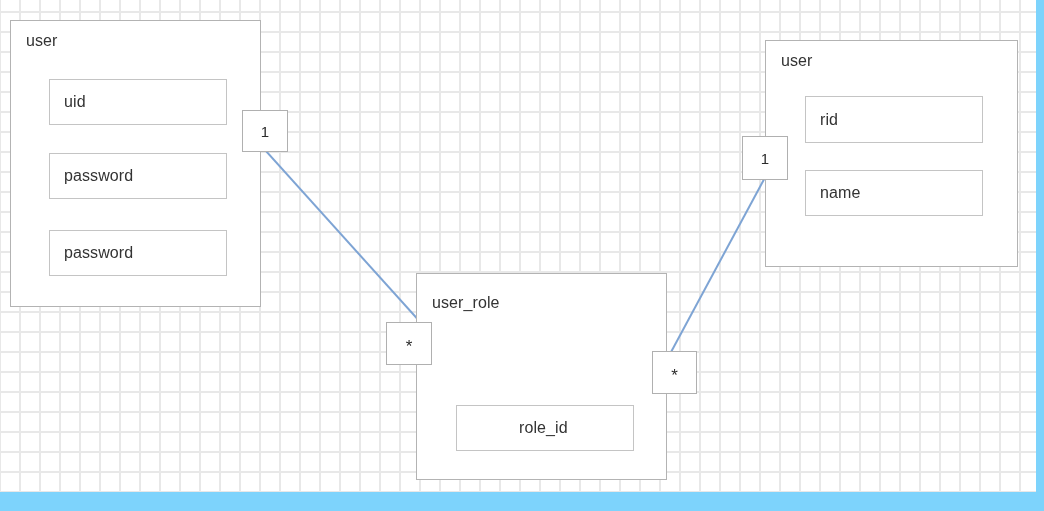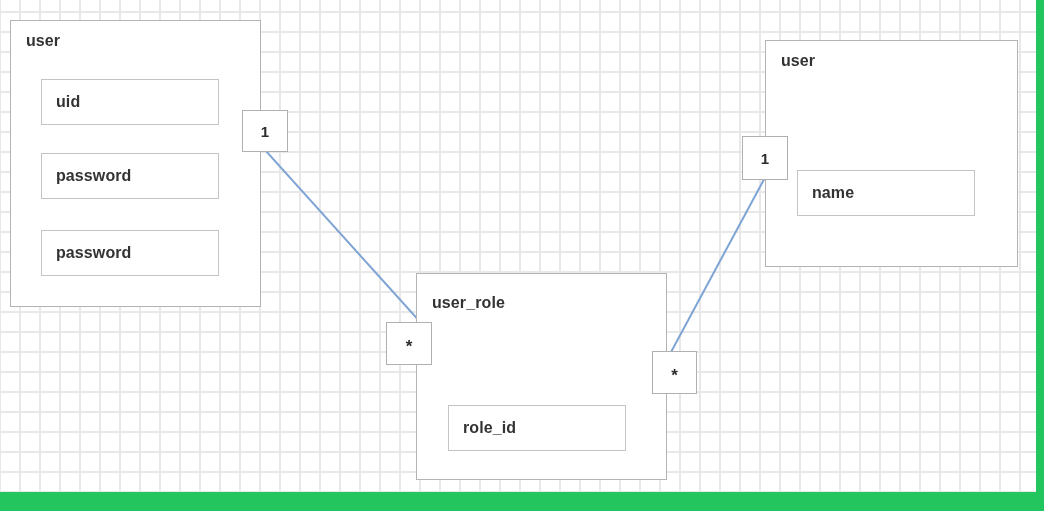--- a/index.html
+++ b/index.html
@@ -7,23 +7,22 @@
     padding: 0;
     background: #ffffff;
   }
   body {
     font-family: "Liberation Sans", sans-serif;
   }
   #canvas {
     position: relative;
     width: 1044px;
     height: 511px;
-    background: #22c55e;
+    background: #7dd3fc;
     overflow: hidden;
-    font-weight: bold;
   }
   
   #grid {
     position: absolute;
     left: 0px;
     top: -8px;
     width: 1036px;
     height: 500px;
     background-color: #ffffff;
     background-image:
@@ -53,20 +52,21 @@
     white-space: nowrap;
     letter-spacing: 0.1px;
   }
   .field {
     position: absolute;
     background: #ffffff;
     border: 1.5px solid #c4c4c4;
     box-sizing: border-box;
     display: flex;
     align-items: center;
+    margin-left: 8px;
   }
   .field-label {
     font-size: 16px;
     color: #333333;
     padding-left: 14px;
     white-space: nowrap;
     letter-spacing: 0.1px;
   }
   .cardinality {
     position: absolute;
@@ -106,27 +106,30 @@
   <div class="field" style="left:41px; top:153px; width:178px; height:46px;">
     <span class="field-label">password</span>
   </div>
   <div class="field" style="left:41px; top:230px; width:178px; height:46px;text-align:center;">
     <span class="field-label">password</span>
   </div>
 
   <div class="entity" style="left:416px; top:273px; width:251px; height:207px;"></div>
   <div class="entity-title" style="left:432px; top:294px;">user_role</div>
 
-  <div class="field" style="left:448px; top:405px; width:178px; height:46px;">
+  <div class="field" style="left:448px; top:405px; width:178px; height:46px;padding-left:48px;">
     <span class="field-label">role_id</span>
   </div>
 
   <div class="entity" style="left:765px; top:40px; width:253px; height:227px;"></div>
   <div class="entity-title" style="left:781px; top:52px;">user</div>
 
+  <div class="field" style="left:797px; top:96px; width:178px; height:47px;">
+    <span class="field-label">rid</span>
+  </div>
   <div class="field" style="left:797px; top:170px; width:178px; height:46px;align-items:center;">
     <span class="field-label">name</span>
   </div>
 
   <div class="cardinality" style="left:242px; top:110px; width:46px; height:42px;">1</div>
 
   <div class="cardinality star" style="left:386px; top:322px; width:46px; height:43px;">*</div>
 
   <div class="cardinality" style="left:742px; top:136px; width:46px; height:44px;">1</div>
 

